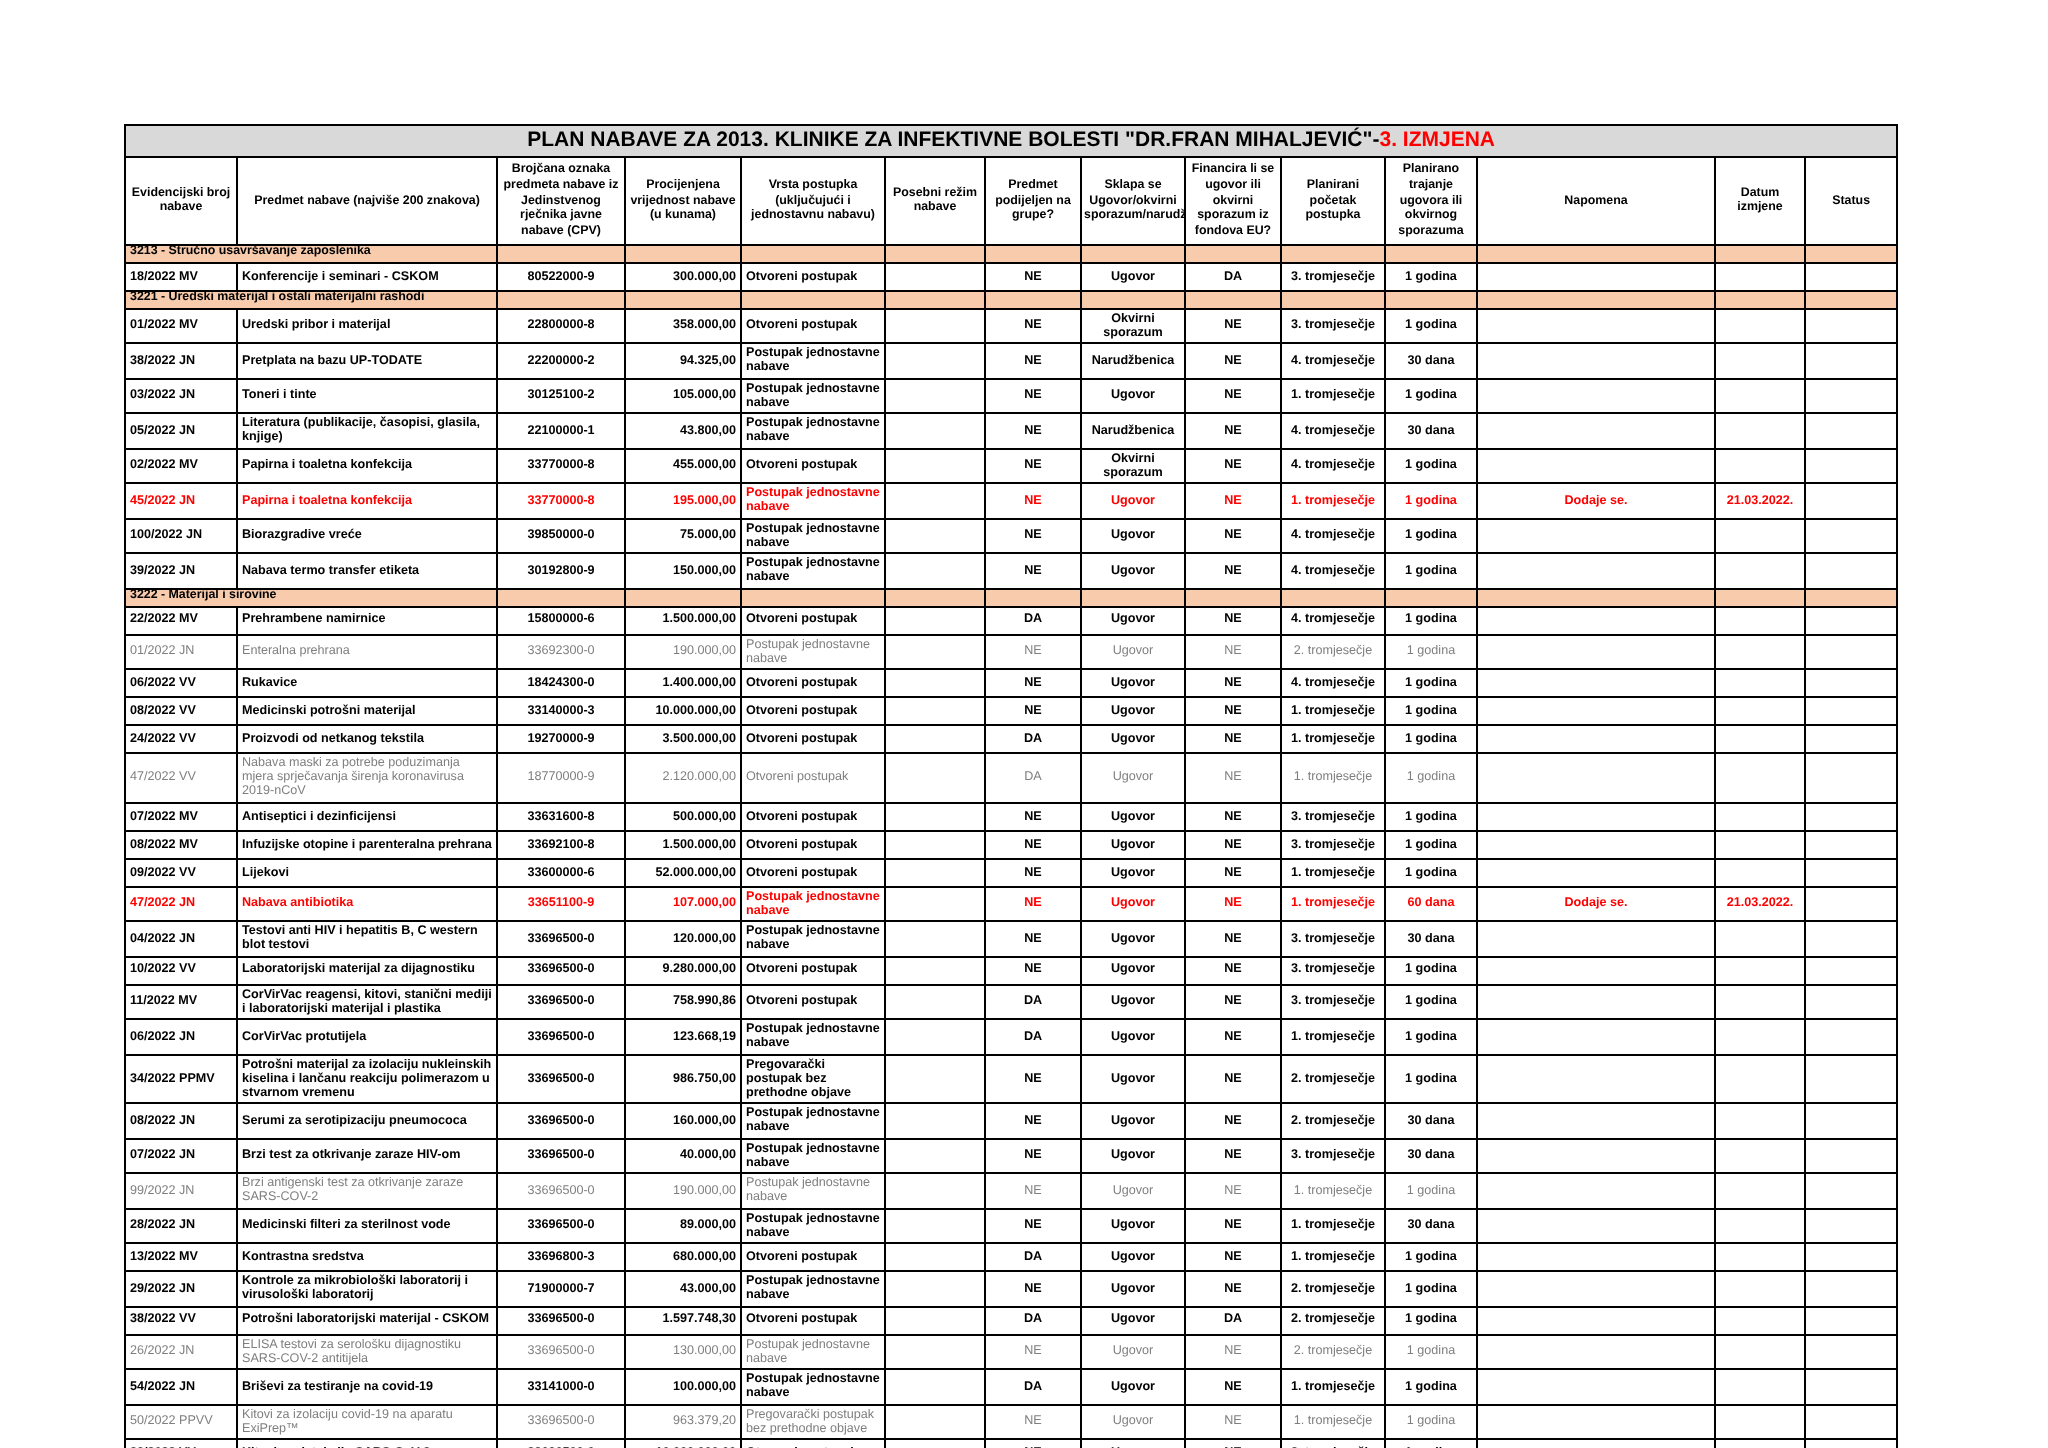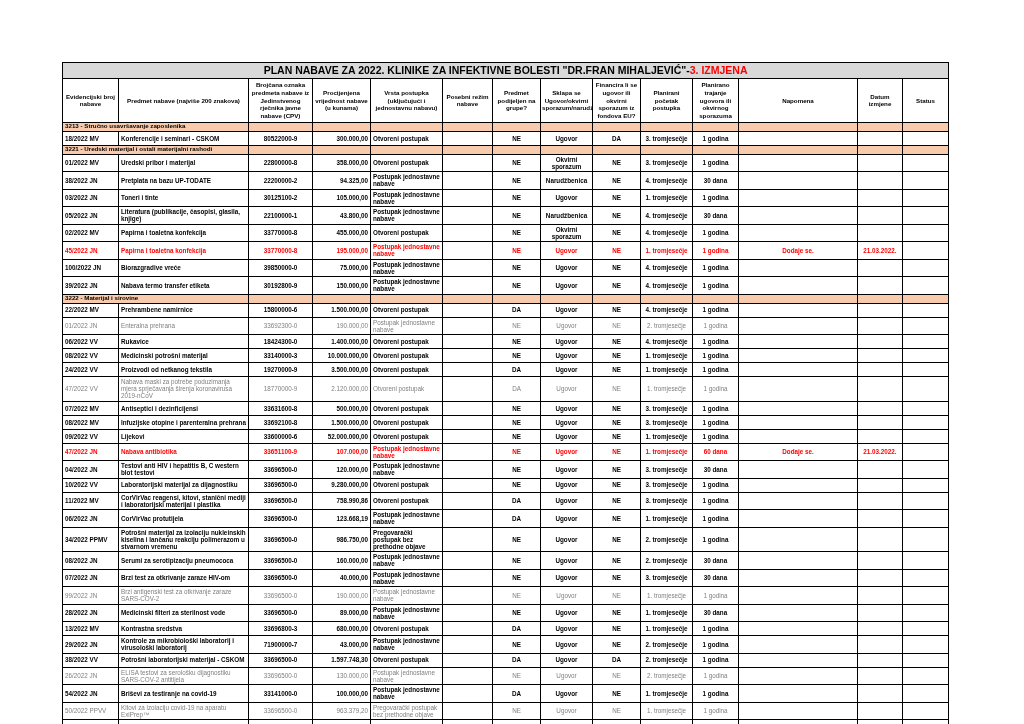--- a/index.html
+++ b/index.html
@@ -57,21 +57,21 @@
       <col style="width:48px">
         <col style="width:52px">
         <col style="width:46px">
         <col style="width:119px">
       <col style="width:45px">
         <col style="width:46px">
     </colgroup>
     <thead>
       <tr class="title-row">
         <th colspan="14">
-          <span>PLAN NABAVE ZA 2022. KLINIKE ZA INFEKTIVNE BOLESTI "DR.FRAN MIHALJEVIĆ"-</span><span class="red-text">3. IZMJENA</span>
+          <span>PLAN NABAVE ZA 2013. KLINIKE ZA INFEKTIVNE BOLESTI "DR.FRAN MIHALJEVIĆ"-</span><span class="red-text">3. IZMJENA</span>
         </th>
       </tr>
       <tr class="header-row">
           <th>Evidencijski broj nabave</th>
           <th>Predmet nabave (najviše 200 znakova)</th>
           <th>Brojčana oznaka predmeta nabave iz Jedinstvenog rječnika javne nabave (CPV)</th>
           <th>Procijenjena vrijednost nabave (u kunama)</th>
           <th>Vrsta postupka (uključujući i jednostavnu nabavu)</th>
           <th>Posebni režim nabave</th>
           <th>Predmet podijeljen na grupe?</th>

